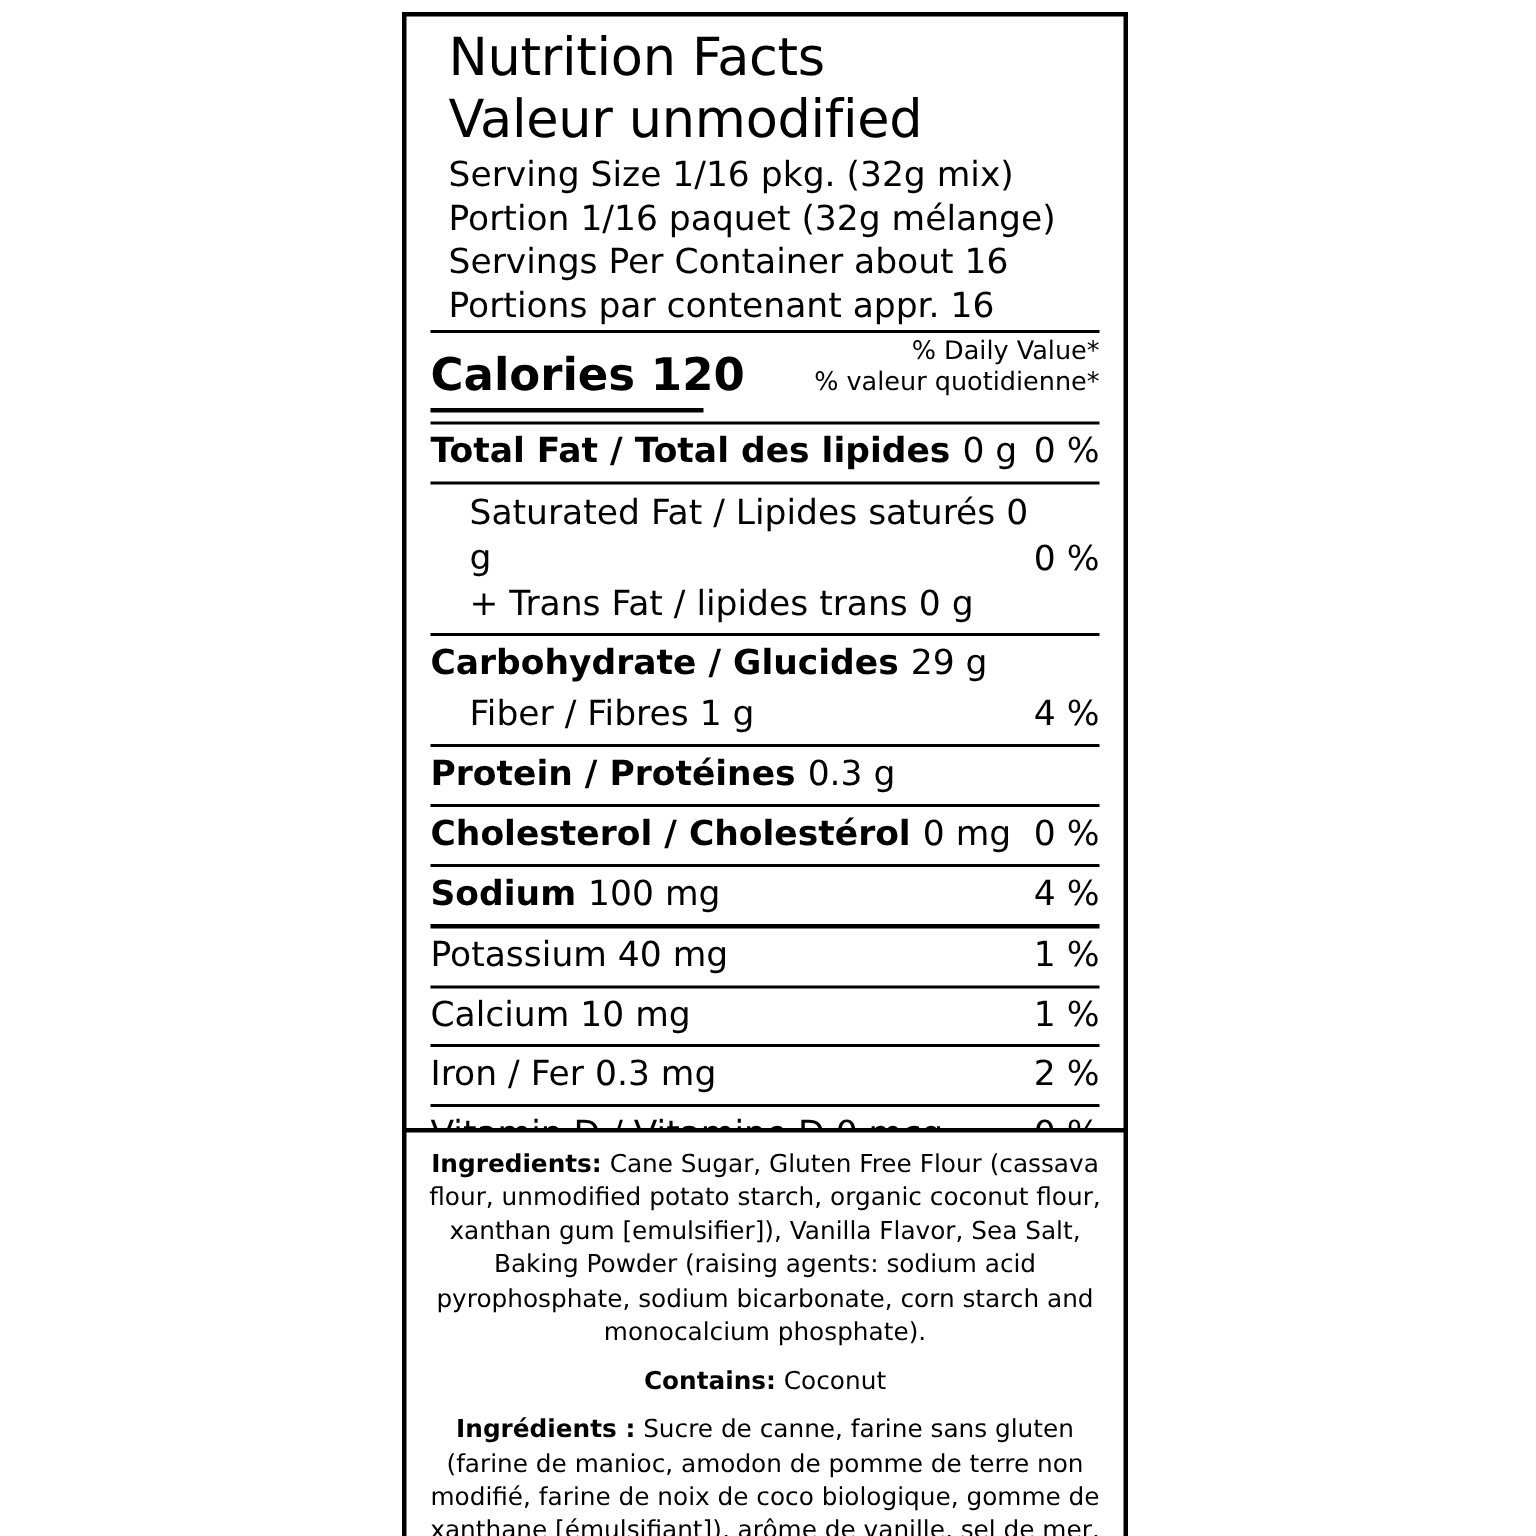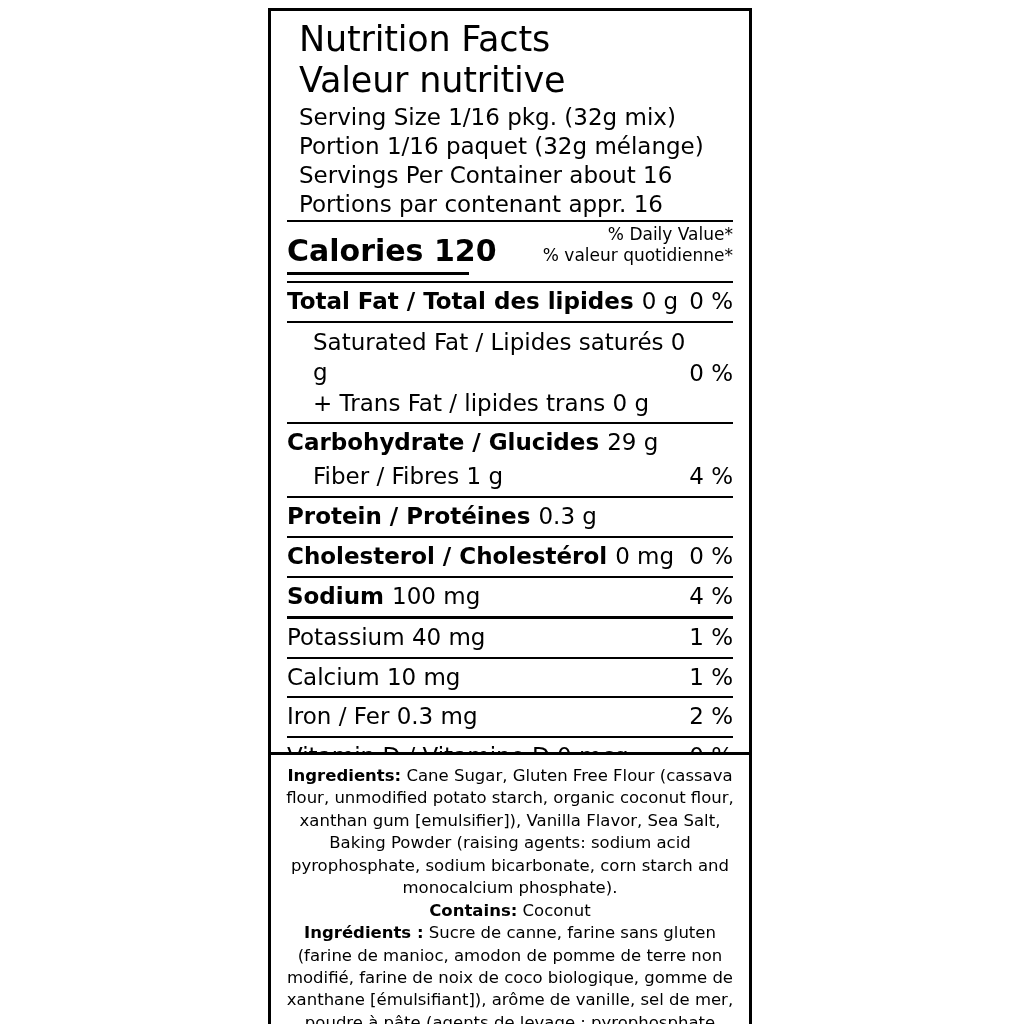--- a/index.html
+++ b/index.html
@@ -114,32 +114,32 @@
     border: 3px solid #000;
     background: #fff;
     padding: 10px 14px 10px 14px;
   }
   .ing-p {
     font-size: 16.5px;
     line-height: 1.36;
     margin: 0 0 0 0;
     text-align: center;
   }
-  .ing-p + .ing-p { margin-top: 0px; }
+  .ing-p + .ing-p { margin-top: 10px; }
   .ing-gap { margin-top: 9px; }
 </style>
 </head>
 <body>
 
 <div class="page">
 
   <div class="nf-panel">
 
     <div class="nf-title">Nutrition Facts</div>
-    <div class="nf-title2">Valeur nutritive</div>
+    <div class="nf-title2">Valeur unmodified</div>
 
     <div class="nf-serving">Serving Size 1/16 pkg. (32g mix)</div>
     <div class="nf-serving">Portion 1/16 paquet (32g mélange)</div>
     <div class="nf-serving">Servings Per Container about 16</div>
     <div class="nf-serving">Portions par contenant appr. 16</div>
 
     <div class="rule-hair"></div>
 
     <div class="cal-row">
       <div class="cal-left">

